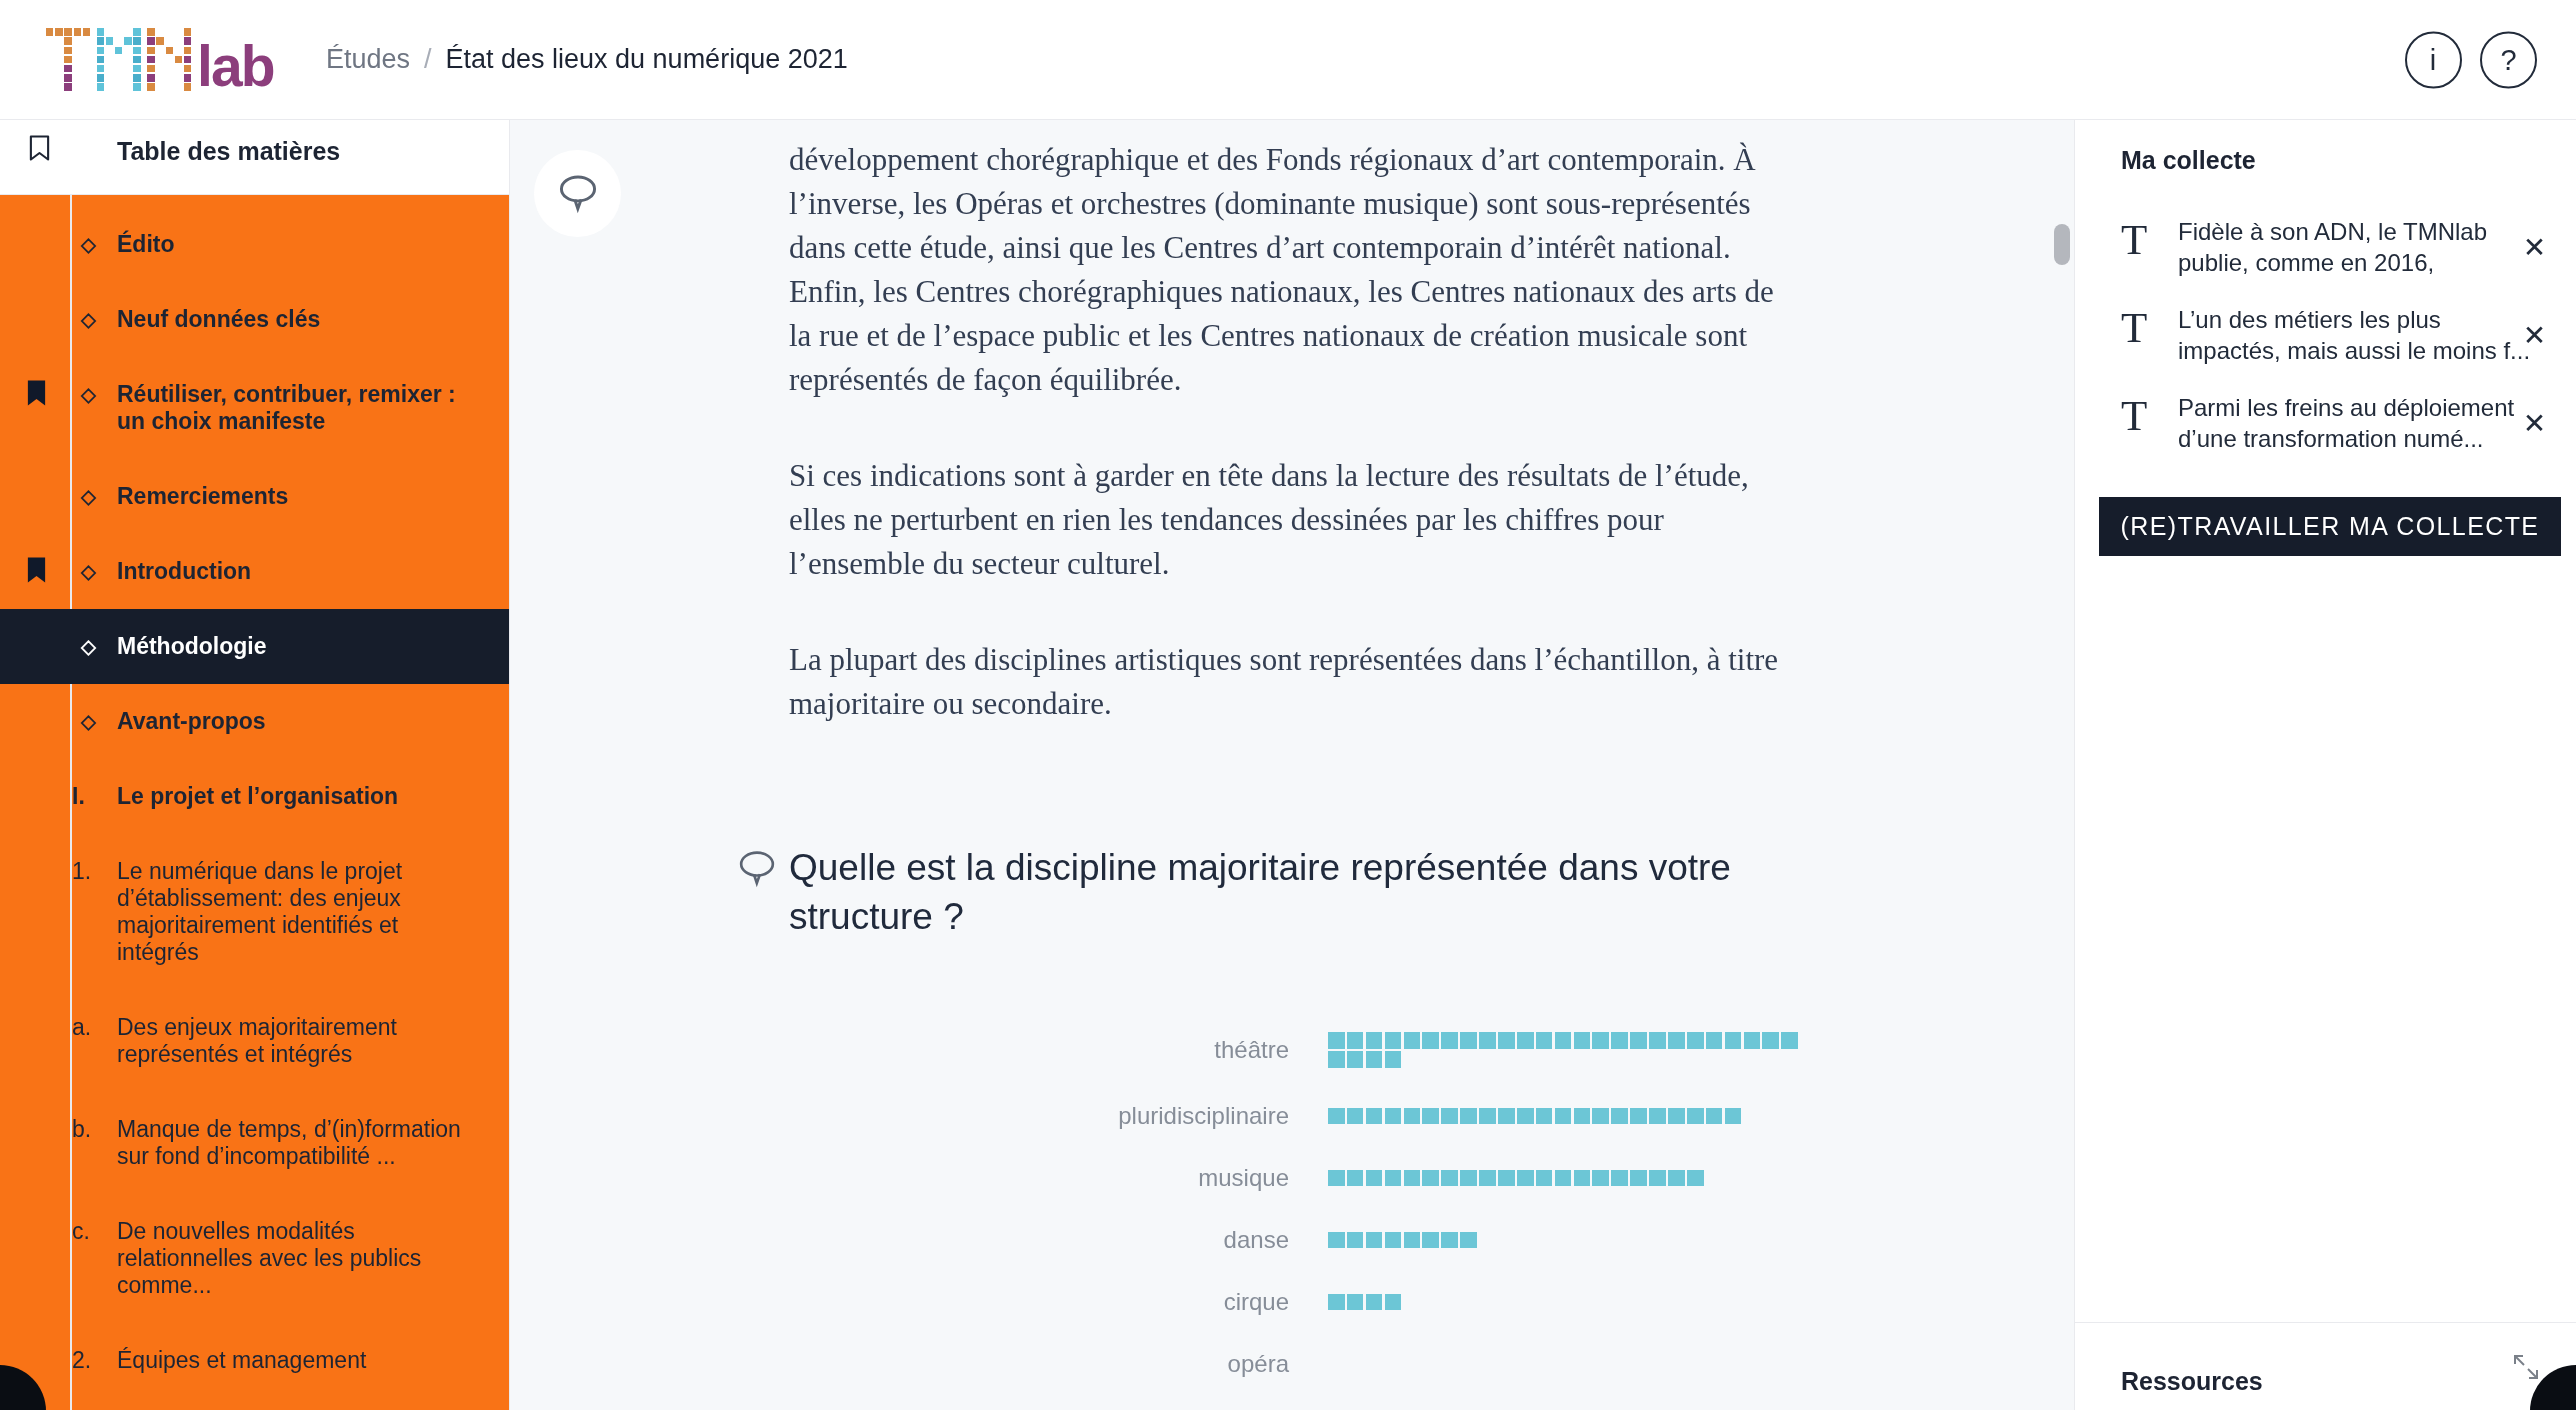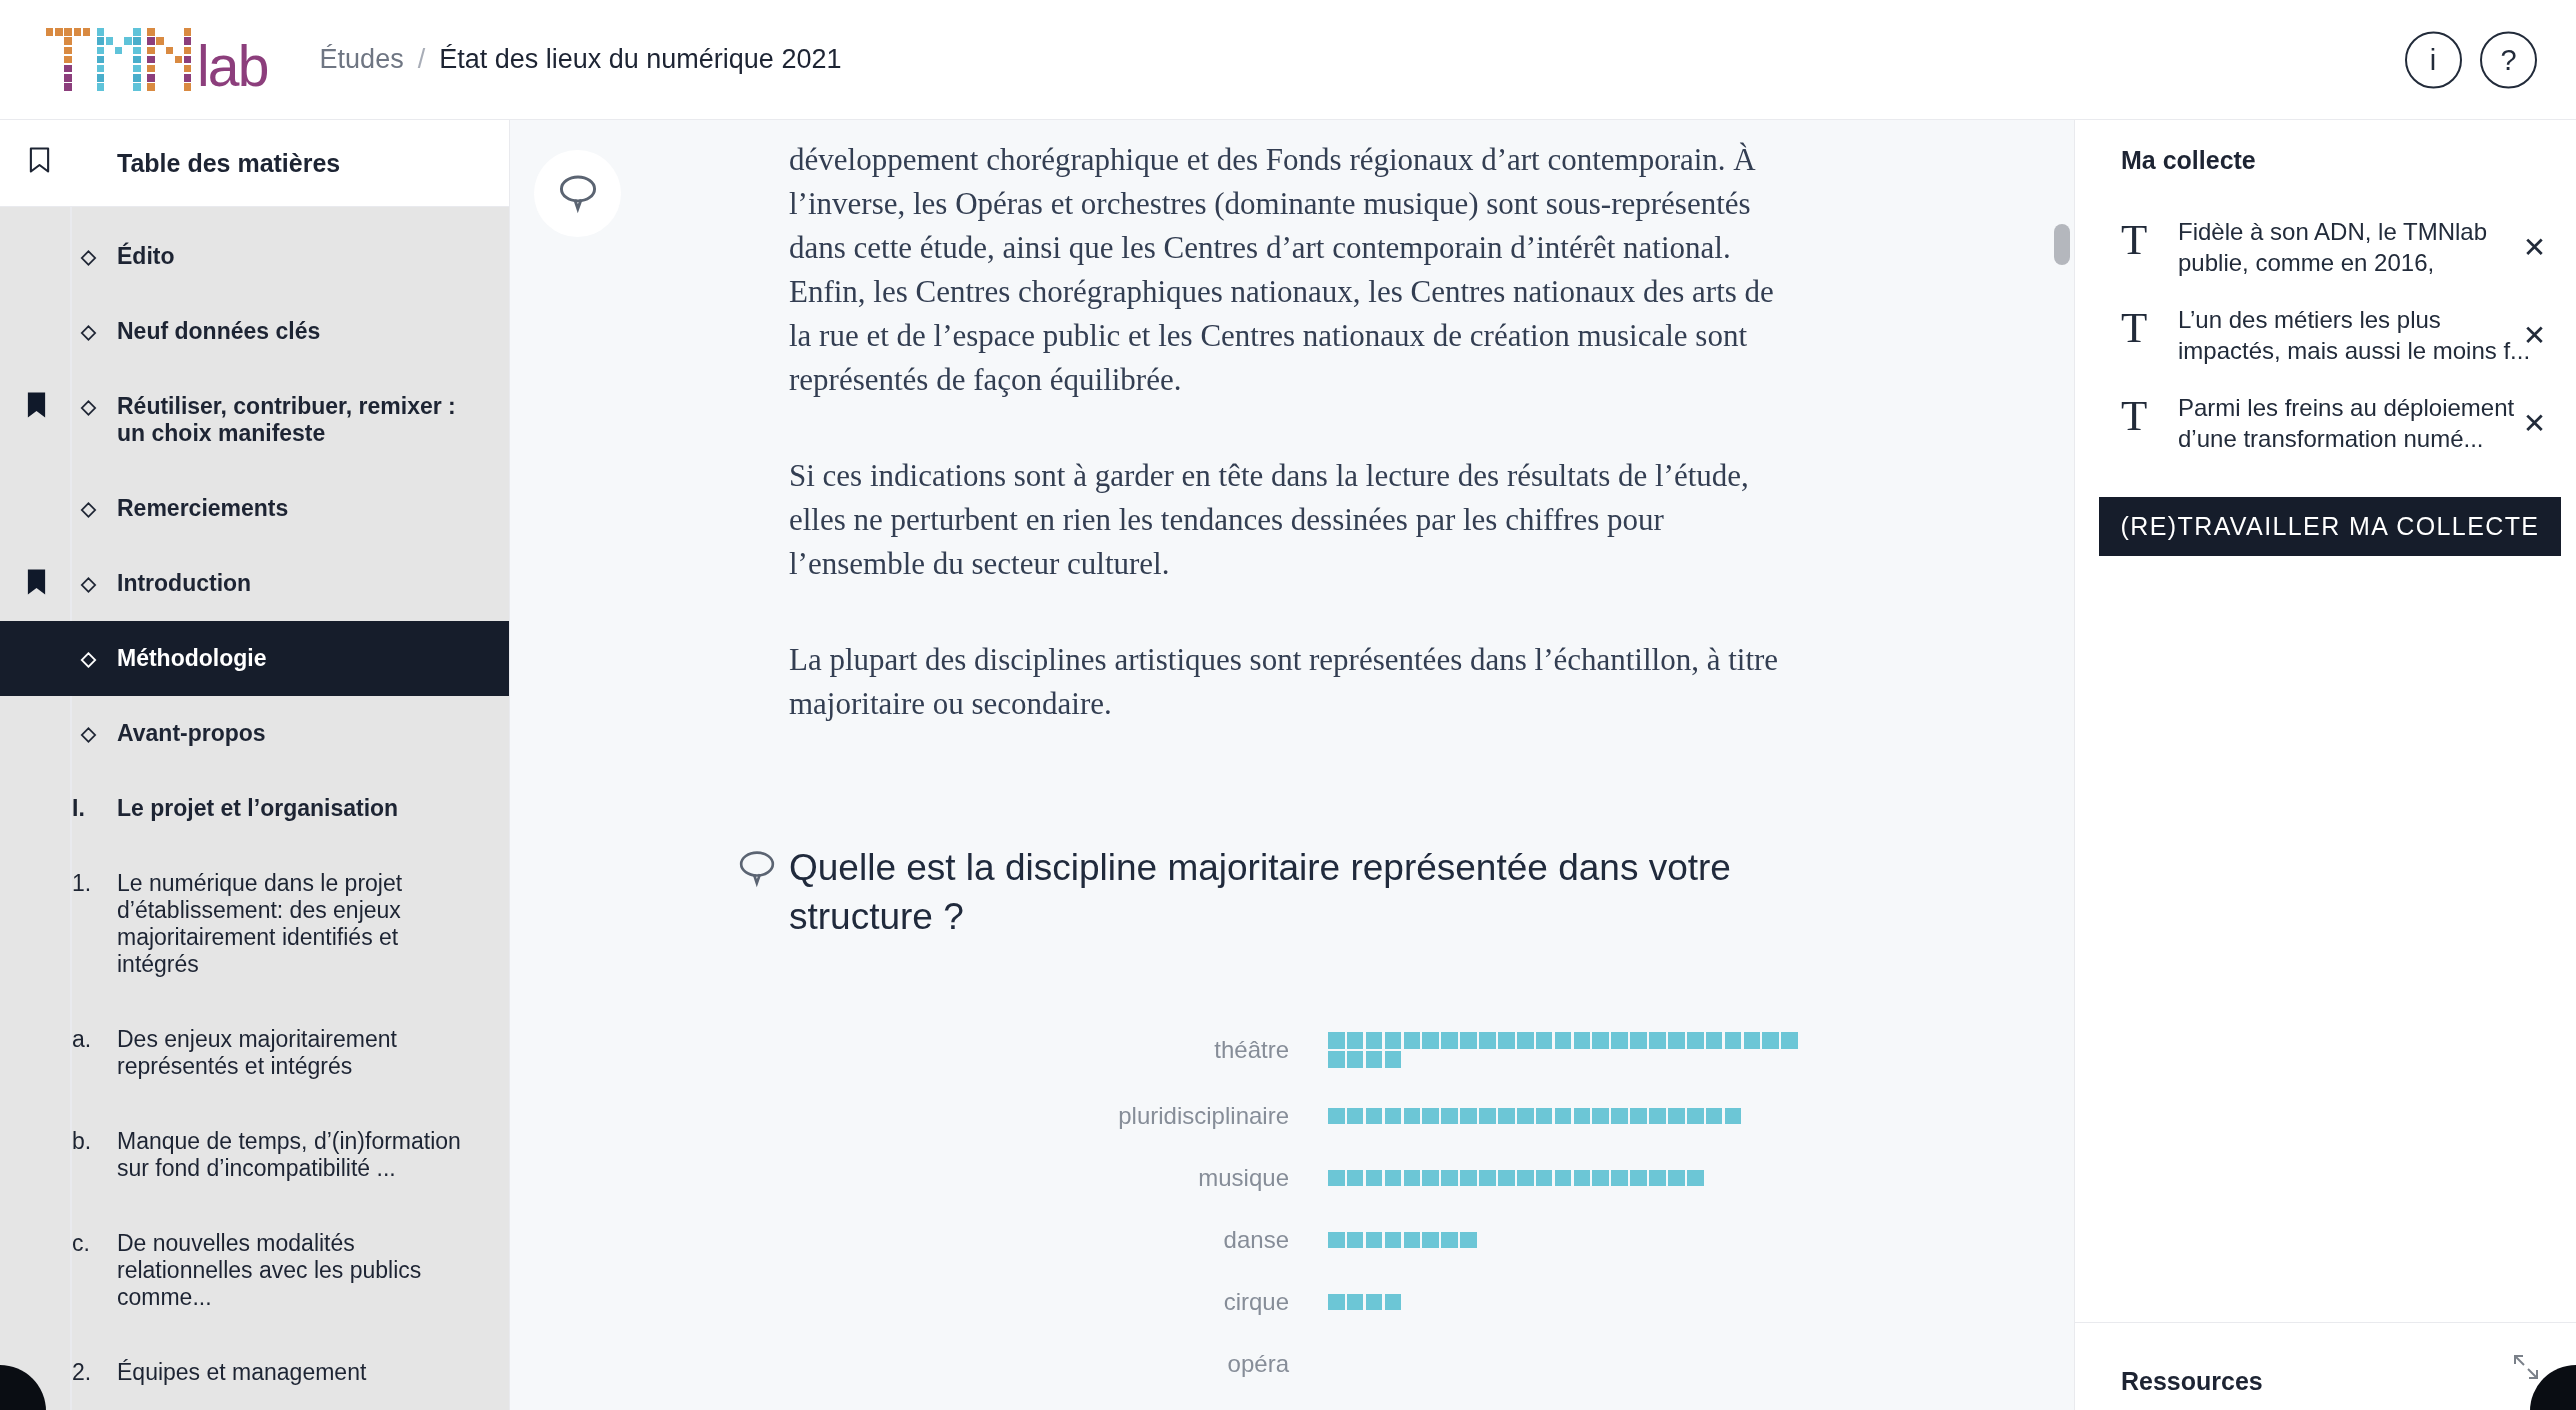--- a/index.html
+++ b/index.html
@@ -5,32 +5,32 @@
   * { box-sizing: border-box; margin: 0; padding: 0; }
   html,body { width:2576px; height:1411px; overflow:hidden; }
   body { position:relative; background:#ffffff; font-family:"Liberation Sans",sans-serif; color:#1d2433; }
 
   
   .header { position:absolute; left:0; top:0; right:0; height:120px; background:#fff;
             border-bottom:1.8px solid #e9eaee; display:flex; align-items:center; z-index:6; }
   .logo { display:flex; align-items:flex-end; margin-left:46px; gap:5.5px; cursor:pointer; }
   .pixel-letter { display:grid; grid-template-columns:repeat(5,7.4px); grid-auto-rows:7.4px; gap:1.8px; }
   .pixel-letter b { display:block; }
-  .logo-sub { font-size:57px; line-height:.88; color:#8c3e7c; font-weight:400; letter-spacing:-1.8px; }
+  .logo-sub { font-size:57px; line-height:.88; color:#8c3e7c; font-weight:700; letter-spacing:-1.8px; }
   .breadcrumb { margin-left:52px; display:flex; align-items:center; gap:14px; font-size:27px; }
   .crumb-section { color:#6f7683; cursor:pointer; }
   .crumb-sep { color:#a8adb7; }
   .crumb-title { color:#1d2433; }
   .header-actions { position:absolute; right:39px; top:50%; transform:translateY(-50%); display:flex; gap:18.5px; }
   .circle-btn { width:57px; height:57px; border-radius:50%; border:2.8px solid #222b3a; background:#fff;
                 color:#222b3a; font-size:29px; display:flex; align-items:center; justify-content:center;
                 font-family:inherit; cursor:pointer; }
 
   
-  .sidebar { position:absolute; left:0; top:120px; bottom:0; width:510px; background:#e5e5e5;
+  .sidebar { position:absolute; left:0; top:108px; bottom:0; width:510px; background:#f97316;
              border-right:1.8px solid #e9eaee; overflow:hidden; }
   .rail-line { position:absolute; left:70px; top:0; bottom:0; width:1.8px; background:#e9eaee; }
   .toc-header { position:relative; height:87px; border-bottom:1.8px solid #e9eaee; display:flex;
                 align-items:center; padding-left:117px; font-size:25px; font-weight:700; background:#fff; }
   .toc-header .bm { position:absolute; left:28px; top:50%; transform:translateY(-50%); }
   .toc-list { position:relative; padding-top:12px; }
   .toc-item { position:relative; padding:24px 31px 24px 117px; font-size:23px; line-height:27px;
               cursor:pointer; color:#1d2433; }
   .toc-item .marker { position:absolute; left:72px; top:24px; width:41px; font-size:23px; }
   .toc-item .marker.diamond { left:81px; font-size:19.4px; }

